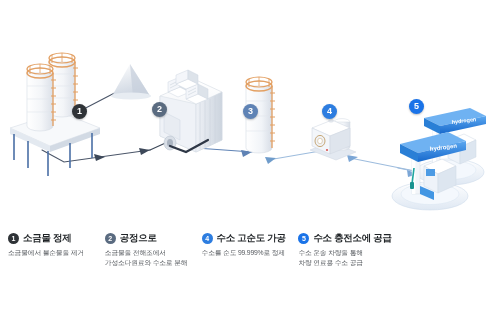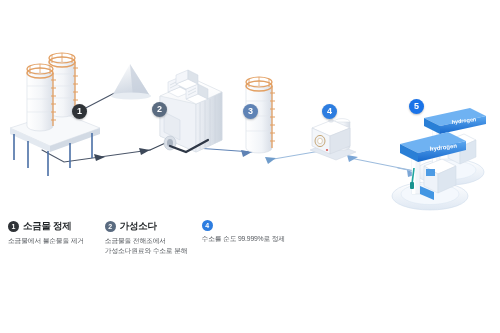--- a/index.html
+++ b/index.html
@@ -44,21 +44,21 @@
   #badge-1 { left: 72px;  top: 104px; background: #2f3337; }
   #badge-2 { left: 152px; top: 102px; background: #5a6b80; }
   #badge-3 { left: 243px; top: 104px; background: #5f83b5; }
   #badge-4 { left: 322px; top: 104px; background: #2d7de0; }
   #badge-5 { left: 409px; top: 99px;  background: #1a73e8; }
 
   
   #legend {
     position: absolute;
     left: 0;
-    top: 220px;
+    top: 232px;
     width: 500px;
     height: 80px;
     display: flex;
     padding: 0 8px;
     box-sizing: border-box;
   }
   .legend-item {
     width: 20%;
     box-sizing: border-box;
     padding-right: 6px;
@@ -380,27 +380,36 @@
     <div class="legend-head">
       <div class="legend-badge" style="background:#2f3337">1</div>
       <div class="legend-title">소금물 정제</div>
     </div>
     <div class="legend-desc">소금물에서 불순물을 제거</div>
   </div>
 
   <div class="legend-item">
     <div class="legend-head">
       <div class="legend-badge" style="background:#5a6b80">2</div>
-      <div class="legend-title">가성소다</div>
+      <div class="legend-title">공정으로</div>
     </div>
     <div class="legend-desc">소금물을 전해조에서</div>
     <div class="legend-desc">가성소다원료와 수소로 분해</div>
   </div>
 
 
   <div class="legend-item">
     <div class="legend-head">
       <div class="legend-badge" style="background:#2d7de0">4</div>
+      <div class="legend-title">수소 고순도 가공</div>
     </div>
     <div class="legend-desc">수소를 순도 99.999%로 정제</div>
   </div>
 
+  <div class="legend-item">
+    <div class="legend-head">
+      <div class="legend-badge" style="background:#1a73e8">5</div>
+      <div class="legend-title">수소 충전소에 공급</div>
+    </div>
+    <div class="legend-desc">수소 운송 차량을 통해</div>
+    <div class="legend-desc">차량 연료용 수소 공급</div>
+  </div>
 </div>
 
 </body></html>

